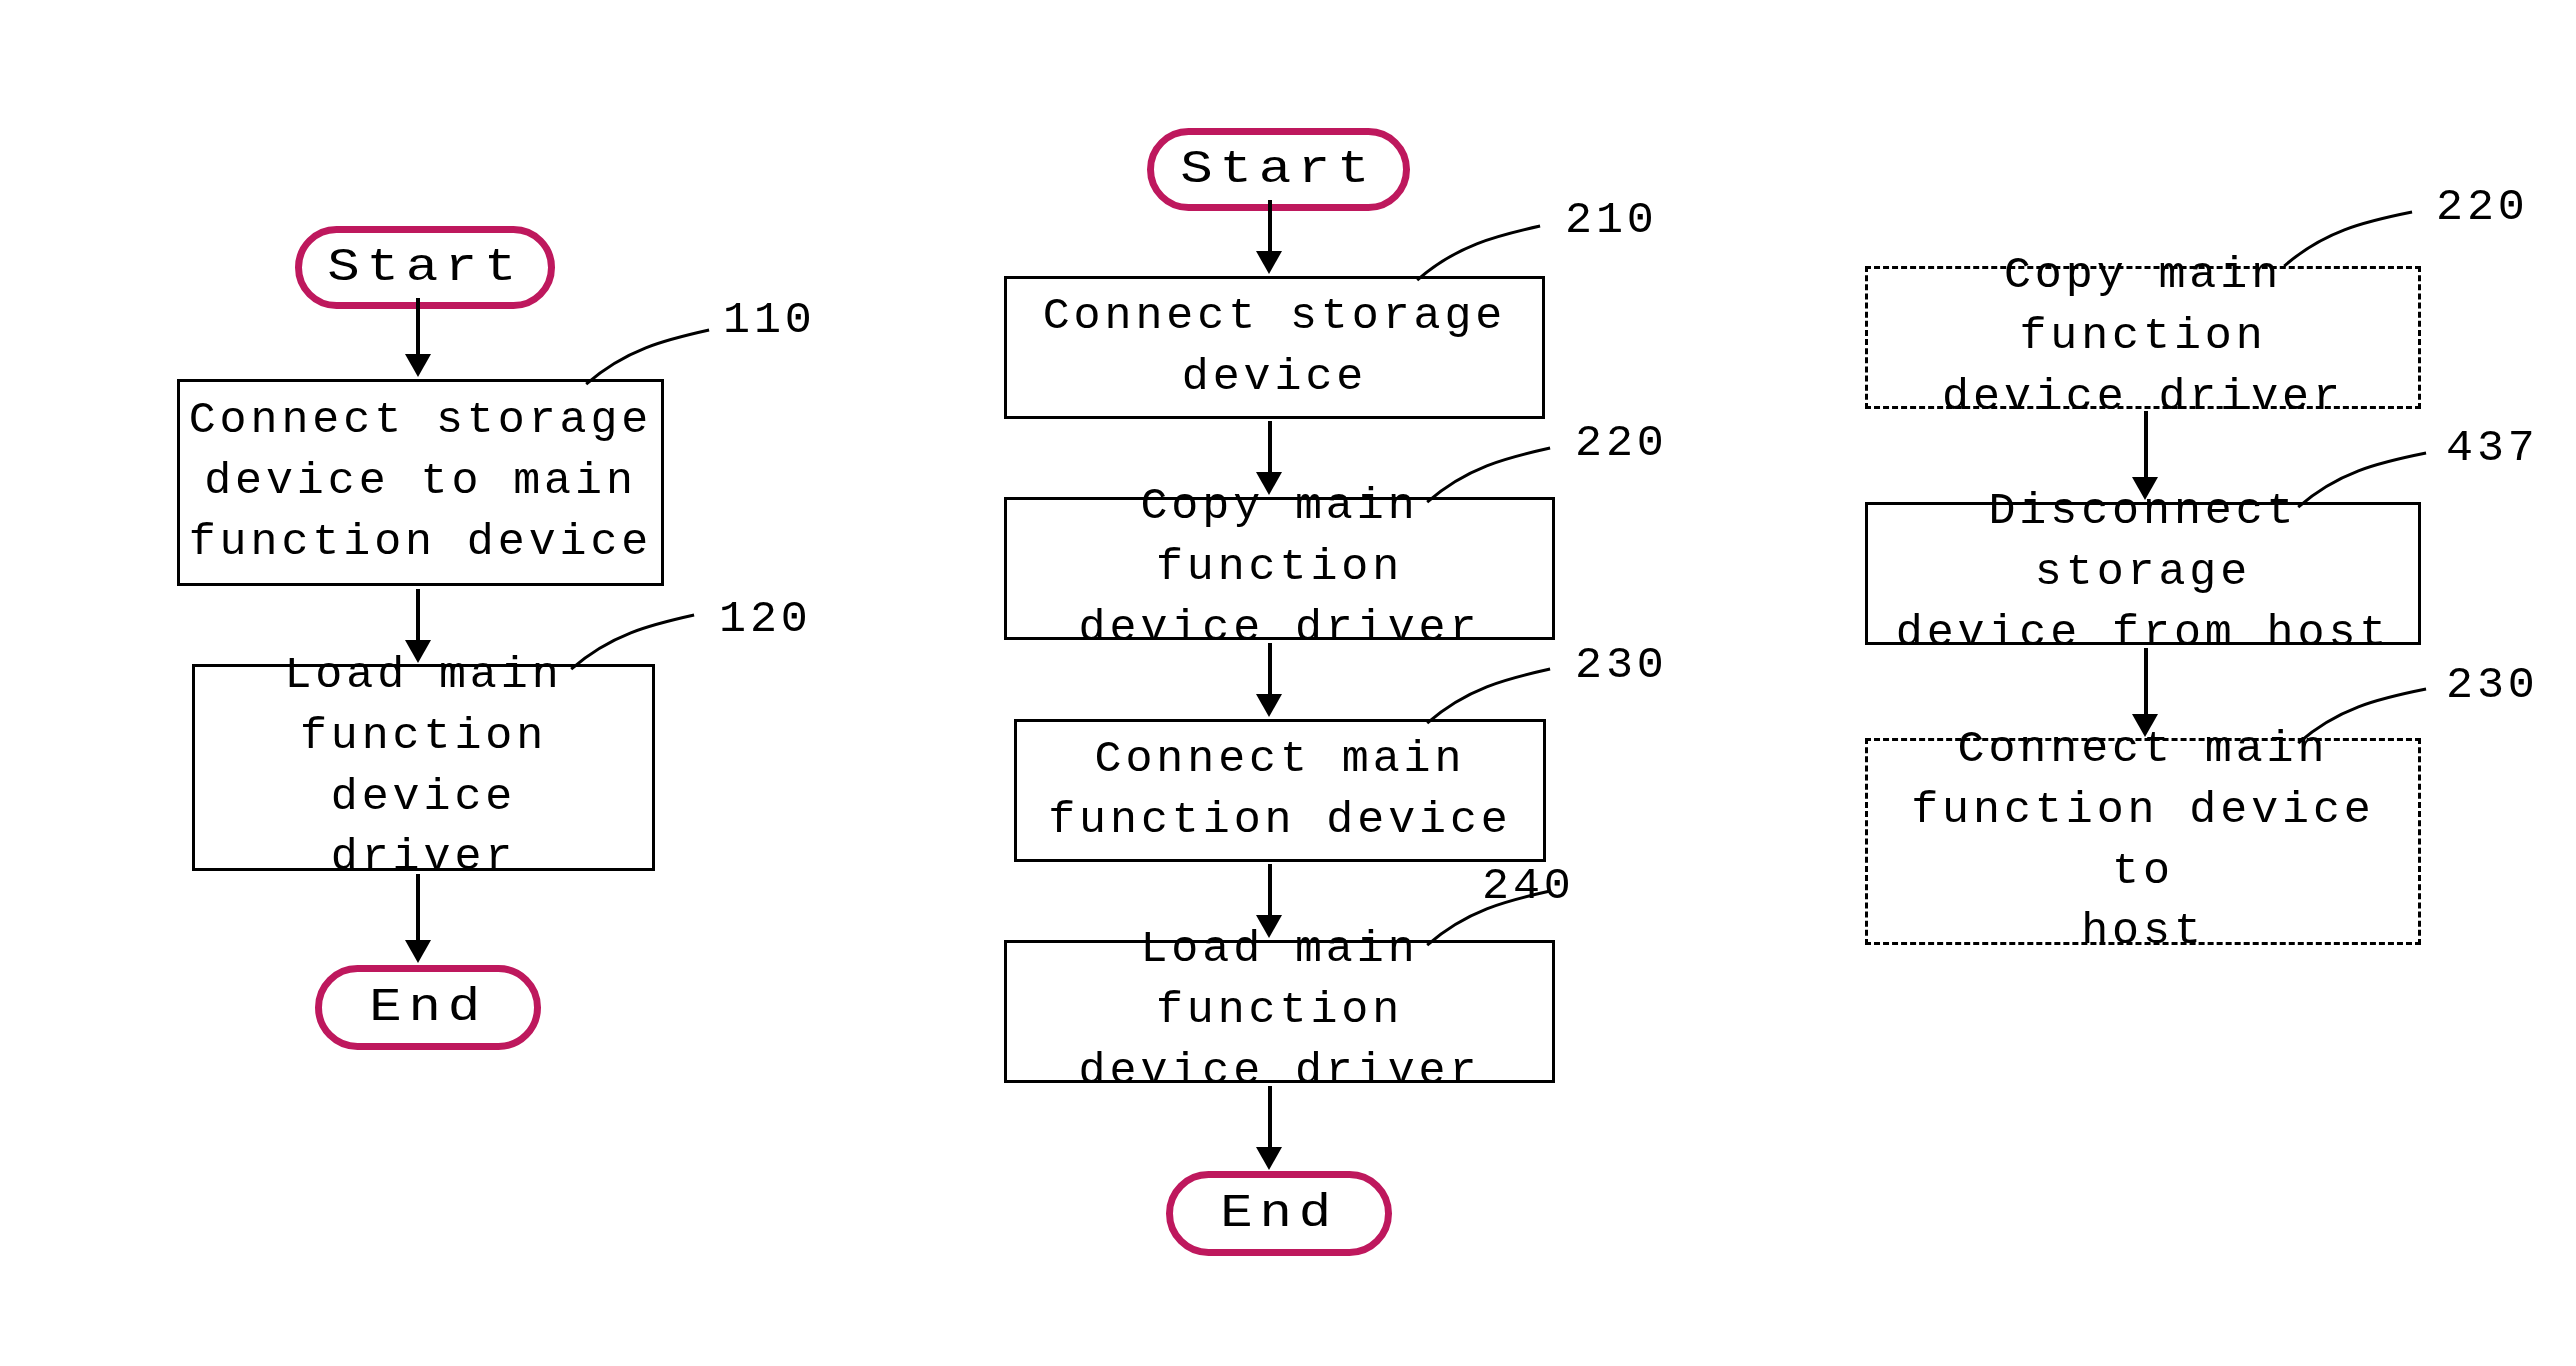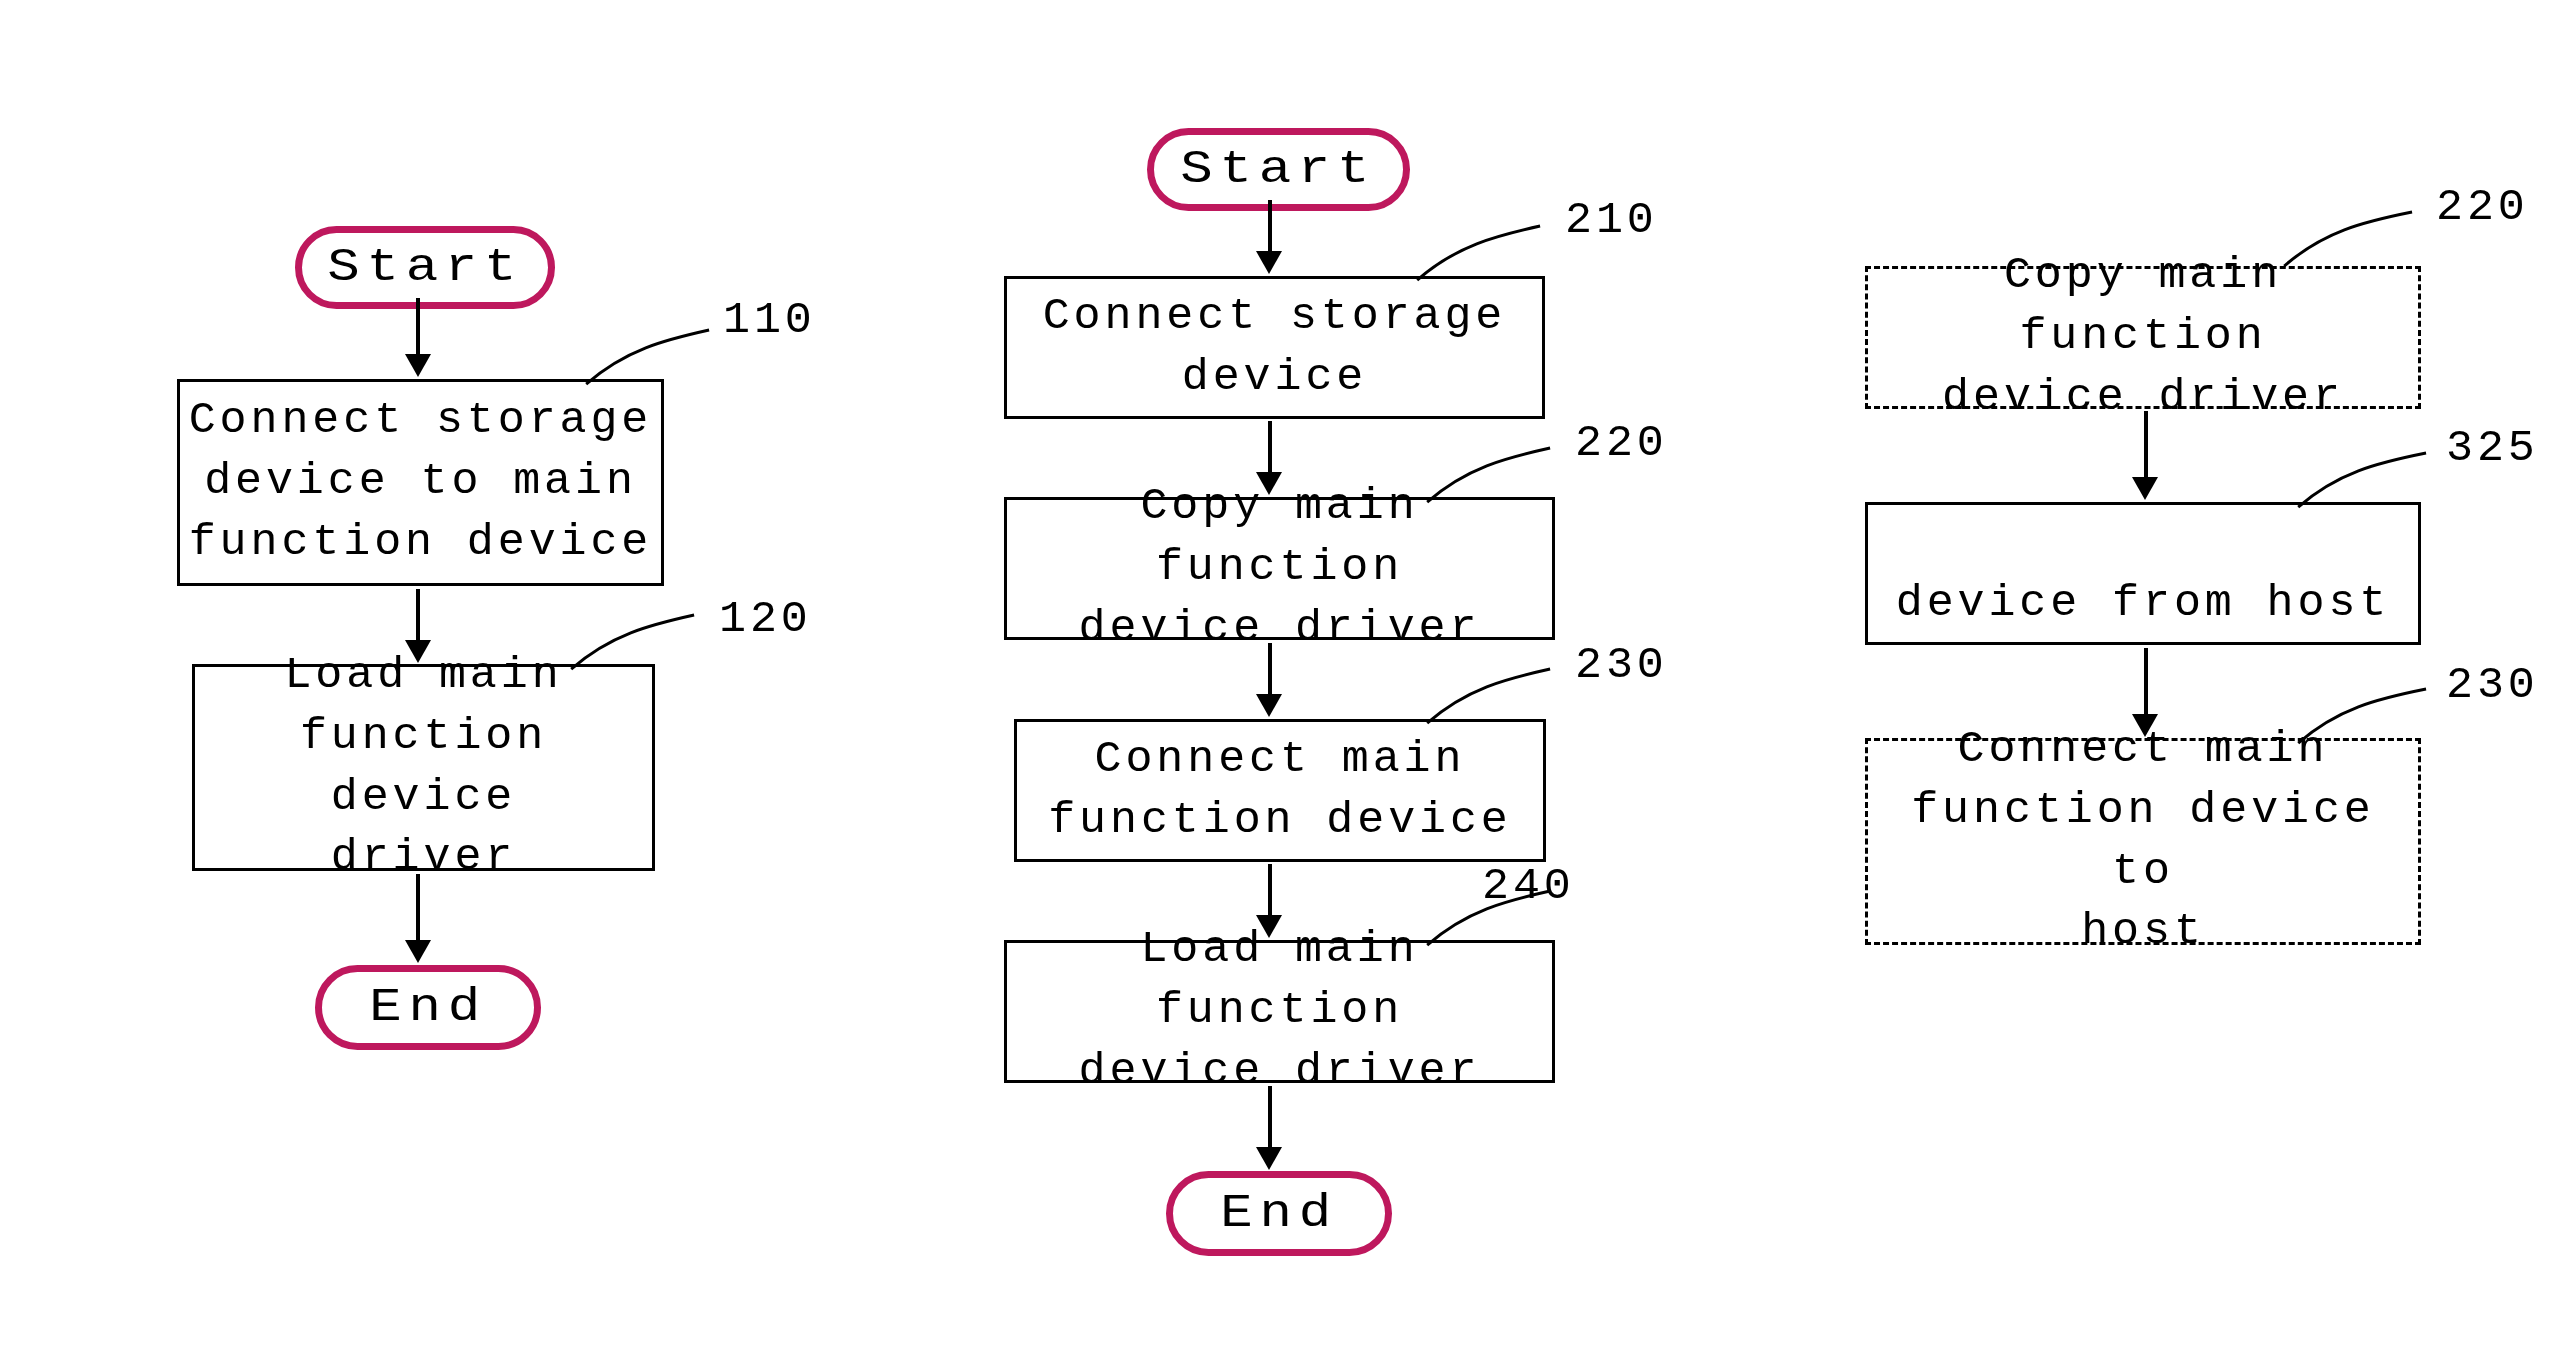--- a/index.html
+++ b/index.html
@@ -201,28 +201,28 @@
   <svg class="leader-svg" style="left:2284px; top:212px; width:143px; height:59px;" viewBox="0 0 145 60" width="143" height="59">
     <path d="M0,55 C40,20 80,10 130,0" stroke="#000" stroke-width="3" fill="none"></path>
   </svg>
   <div class="ref-label" style="left:2436px; top:182px;">220</div>
 
   <div class="arrow-stem" style="left:2144px; top:411px; width:3.9px; height:69px;"></div>
   <div class="arrow-head arrow-head-down" style="left:2132px; top:477px;"></div>
 
   <div class="process" style="left:1865px; top:502px; width:556px; height:143px;">
     <span class="inner">
-      <br>
+      <span>Disconnect storage</span><br>
       <span>device from host</span>
     </span>
   </div>
   <svg class="leader-svg" style="left:2298px; top:453px; width:143px; height:59px;" viewBox="0 0 145 60" width="143" height="59">
     <path d="M0,55 C40,20 80,10 130,0" stroke="#000" stroke-width="3" fill="none"></path>
   </svg>
-  <div class="ref-label" style="left:2446px; top:423px;">325</div>
+  <div class="ref-label" style="left:2446px; top:423px;">437</div>
 
   <div class="arrow-stem" style="left:2144px; top:648px; width:3.9px; height:69px;"></div>
   <div class="arrow-head arrow-head-down" style="left:2132px; top:714px;"></div>
 
   <div class="process dashed" style="left:1865px; top:738px; width:556px; height:207px;">
     <span class="inner">
       <span>Connect main</span><br>
       <span>function device to</span><br>
       <span>host</span>
     </span>

